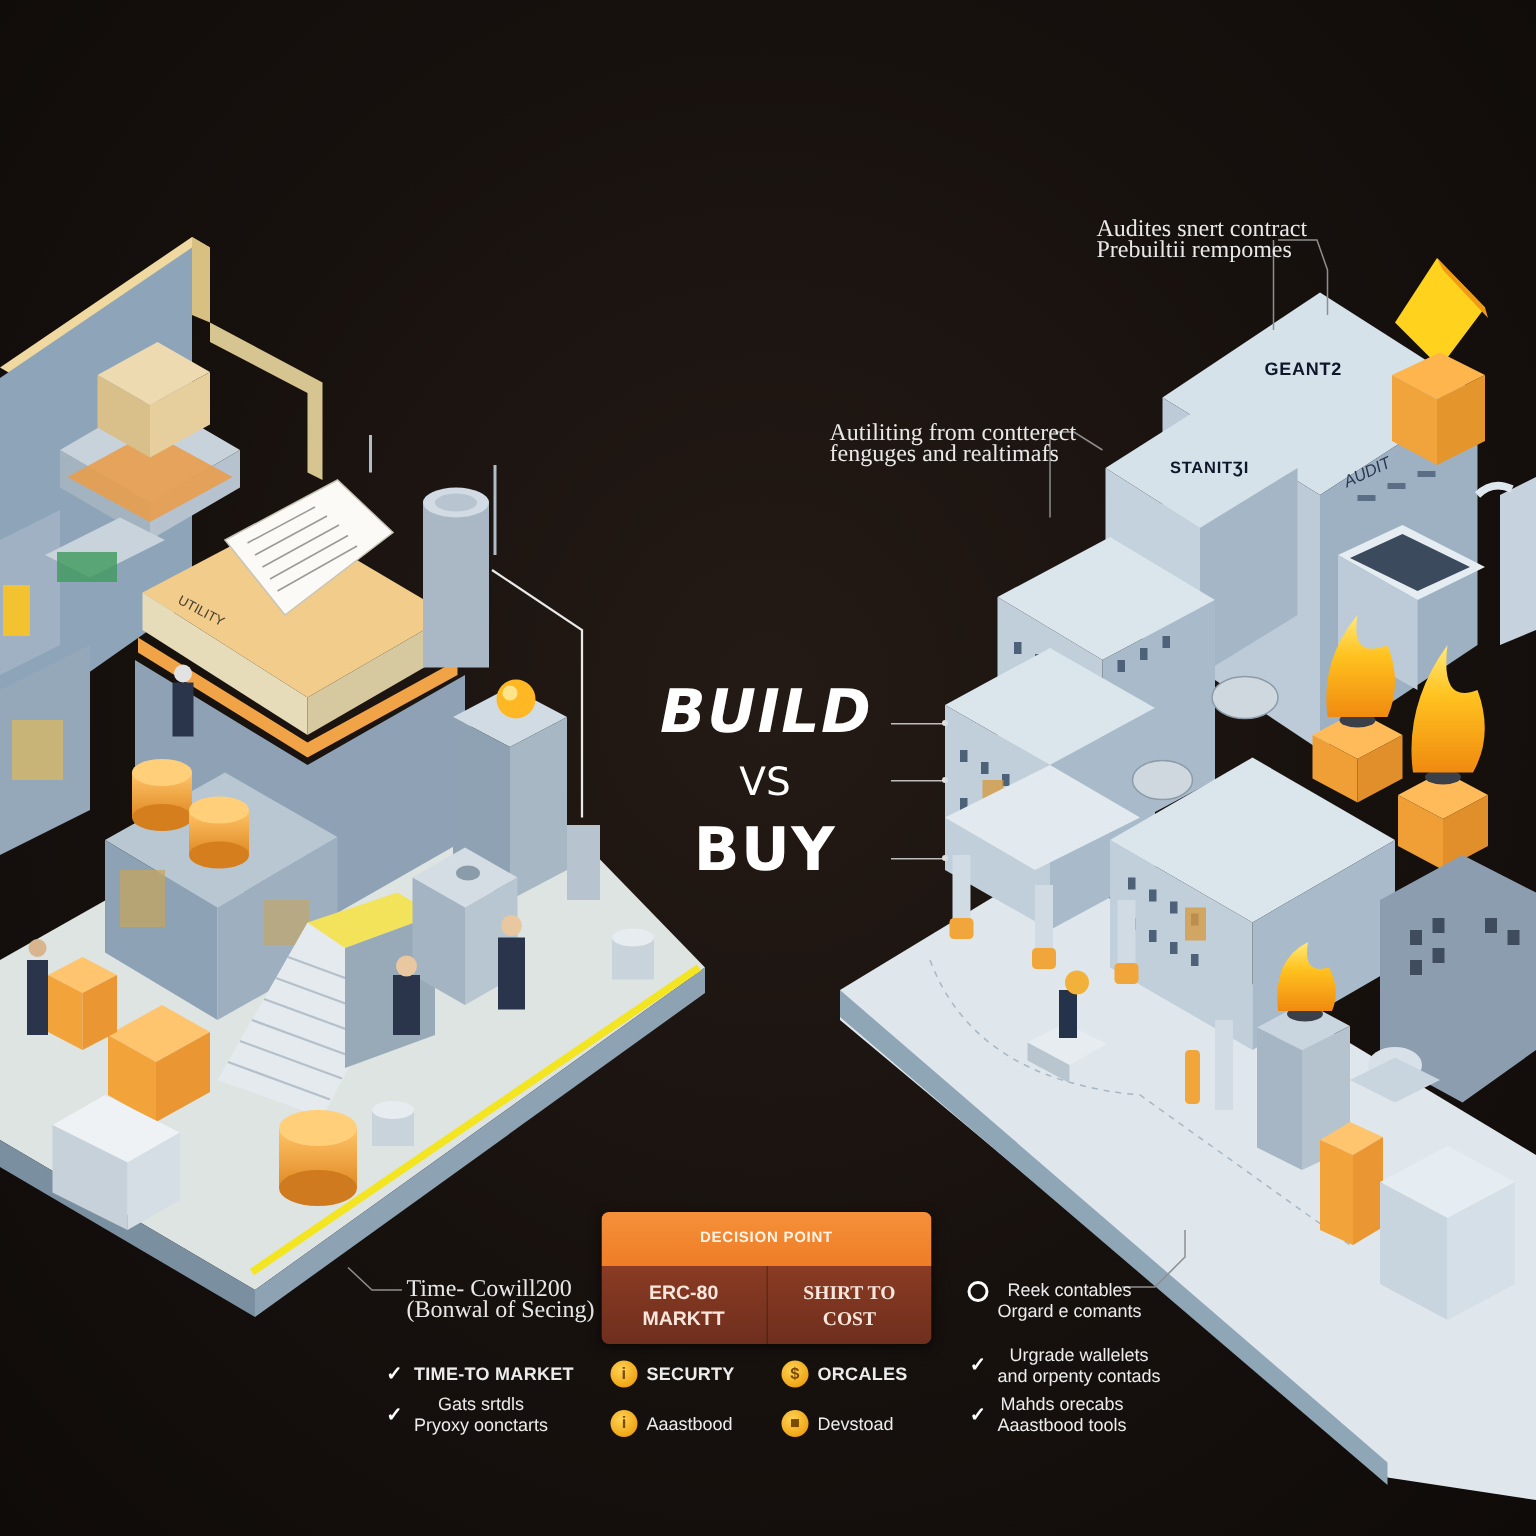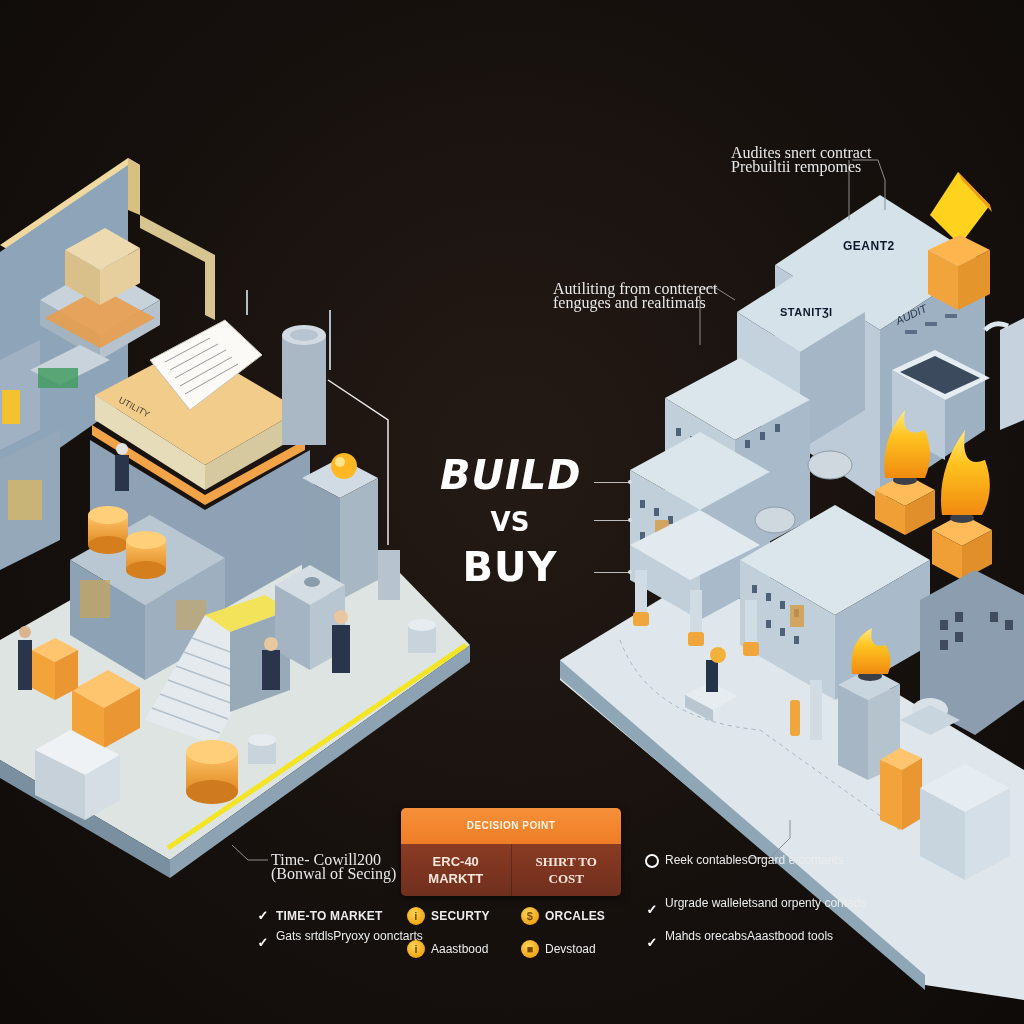--- a/index.html
+++ b/index.html
@@ -11,21 +11,21 @@
   }
   svg.scene { position:absolute; left:0; top:0; }
 
   
   .title-build, .title-buy {
     position:absolute; font-family:"DejaVu Sans", sans-serif; font-weight:bold;
     color:#ffffff; letter-spacing:1px; text-align:center;
   }
   .title-build { left:440px; top:452px; width:130px; font-size:40px;font-style:italic; }
   .title-vs    { position:absolute; left:480px; top:507px; width:60px; text-align:center;
-                 font-family:"DejaVu Sans", sans-serif; font-weight:bold; font-size:26px; color:#fff; }
+                 font-family:"DejaVu Sans", sans-serif; font-weight:normal; font-size:26px; color:#fff; }
   .title-buy   { left:455px; top:544px; width:110px; font-size:40px; }
 
   
   .callout { position:absolute; font-size:16px; line-height:14px; color:#e8e8e8; white-space:nowrap;font-family:Liberation Serif, serif; }
   .bldg-label { position:absolute; font-weight:bold; font-size:12px; color:#0f172a; letter-spacing:.5px; }
 
   
   .decision {
     position:absolute; left:401px; top:808px; width:220px; height:88px;
     border-radius:5px; overflow:hidden; box-shadow:0 2px 8px rgba(0,0,0,.6);
@@ -36,21 +36,21 @@
   }
   .decision-body { display:flex; height:52px; background:linear-gradient(#8a3b23,#6f2f1e); }
   .decision-cell {
     flex:1; color:#f7e6dc; font-weight:bold; font-size:13px; text-align:center;
     display:flex; align-items:center; justify-content:center; line-height:17px;
   }
   .decision-cell + .decision-cell { border-left:1px solid rgba(0,0,0,.25);font-family:Liberation Serif, serif; }
 
   
   .item { position:absolute; display:flex; align-items:flex-start; gap:6px; font-size:12px; line-height:14px; color:#ececec; }
-  .item .lines { display:flex; flex-direction:row;align-items:center; }
+  .item .lines { display:flex; flex-direction:column;align-items:center; }
   .check { width:14px; height:14px; font-size:13px; line-height:14px; color:#fff; font-weight:bold; text-align:center; }
   .circle { width:10px; height:10px; border:2px solid #fff; border-radius:50%; margin-top:1px; }
   .coin { width:18px; height:18px; border-radius:50%;
           background:radial-gradient(circle at 40% 35%, #ffd457, #f0a515 70%, #c97d08);
           color:#7a4b00; font-size:11px; font-weight:bold; text-align:center; line-height:18px; }
   .bold-item { font-weight:bold; letter-spacing:.2px; }
   .arrow-line { position:absolute; height:1px; background:#bdbdbd; }
   .arrow-line::after { content:""; position:absolute; right:-2px; top:-2px; width:4px; height:4px; border-radius:50%; background:#ddd; }
 </style>
 </head>
@@ -372,21 +372,21 @@
 <div class="callout" style="left:271px;top:853px;">
   <div>Time- Cowill200</div>
   <div>(Bonwal of Secing)</div>
 </div>
 
 <div class="decision">
   <div class="decision-head">DECISION POINT</div>
   <div class="decision-body">
     <div class="decision-cell">
       <div>
-        <div>ERC-40</div>
+        <div>ERC-80</div>
         <div>MARKTT</div>
       </div>
     </div>
     <div class="decision-cell">
       <div>
         <div>SHIRT TO</div>
         <div>COST</div>
       </div>
     </div>
   </div>

